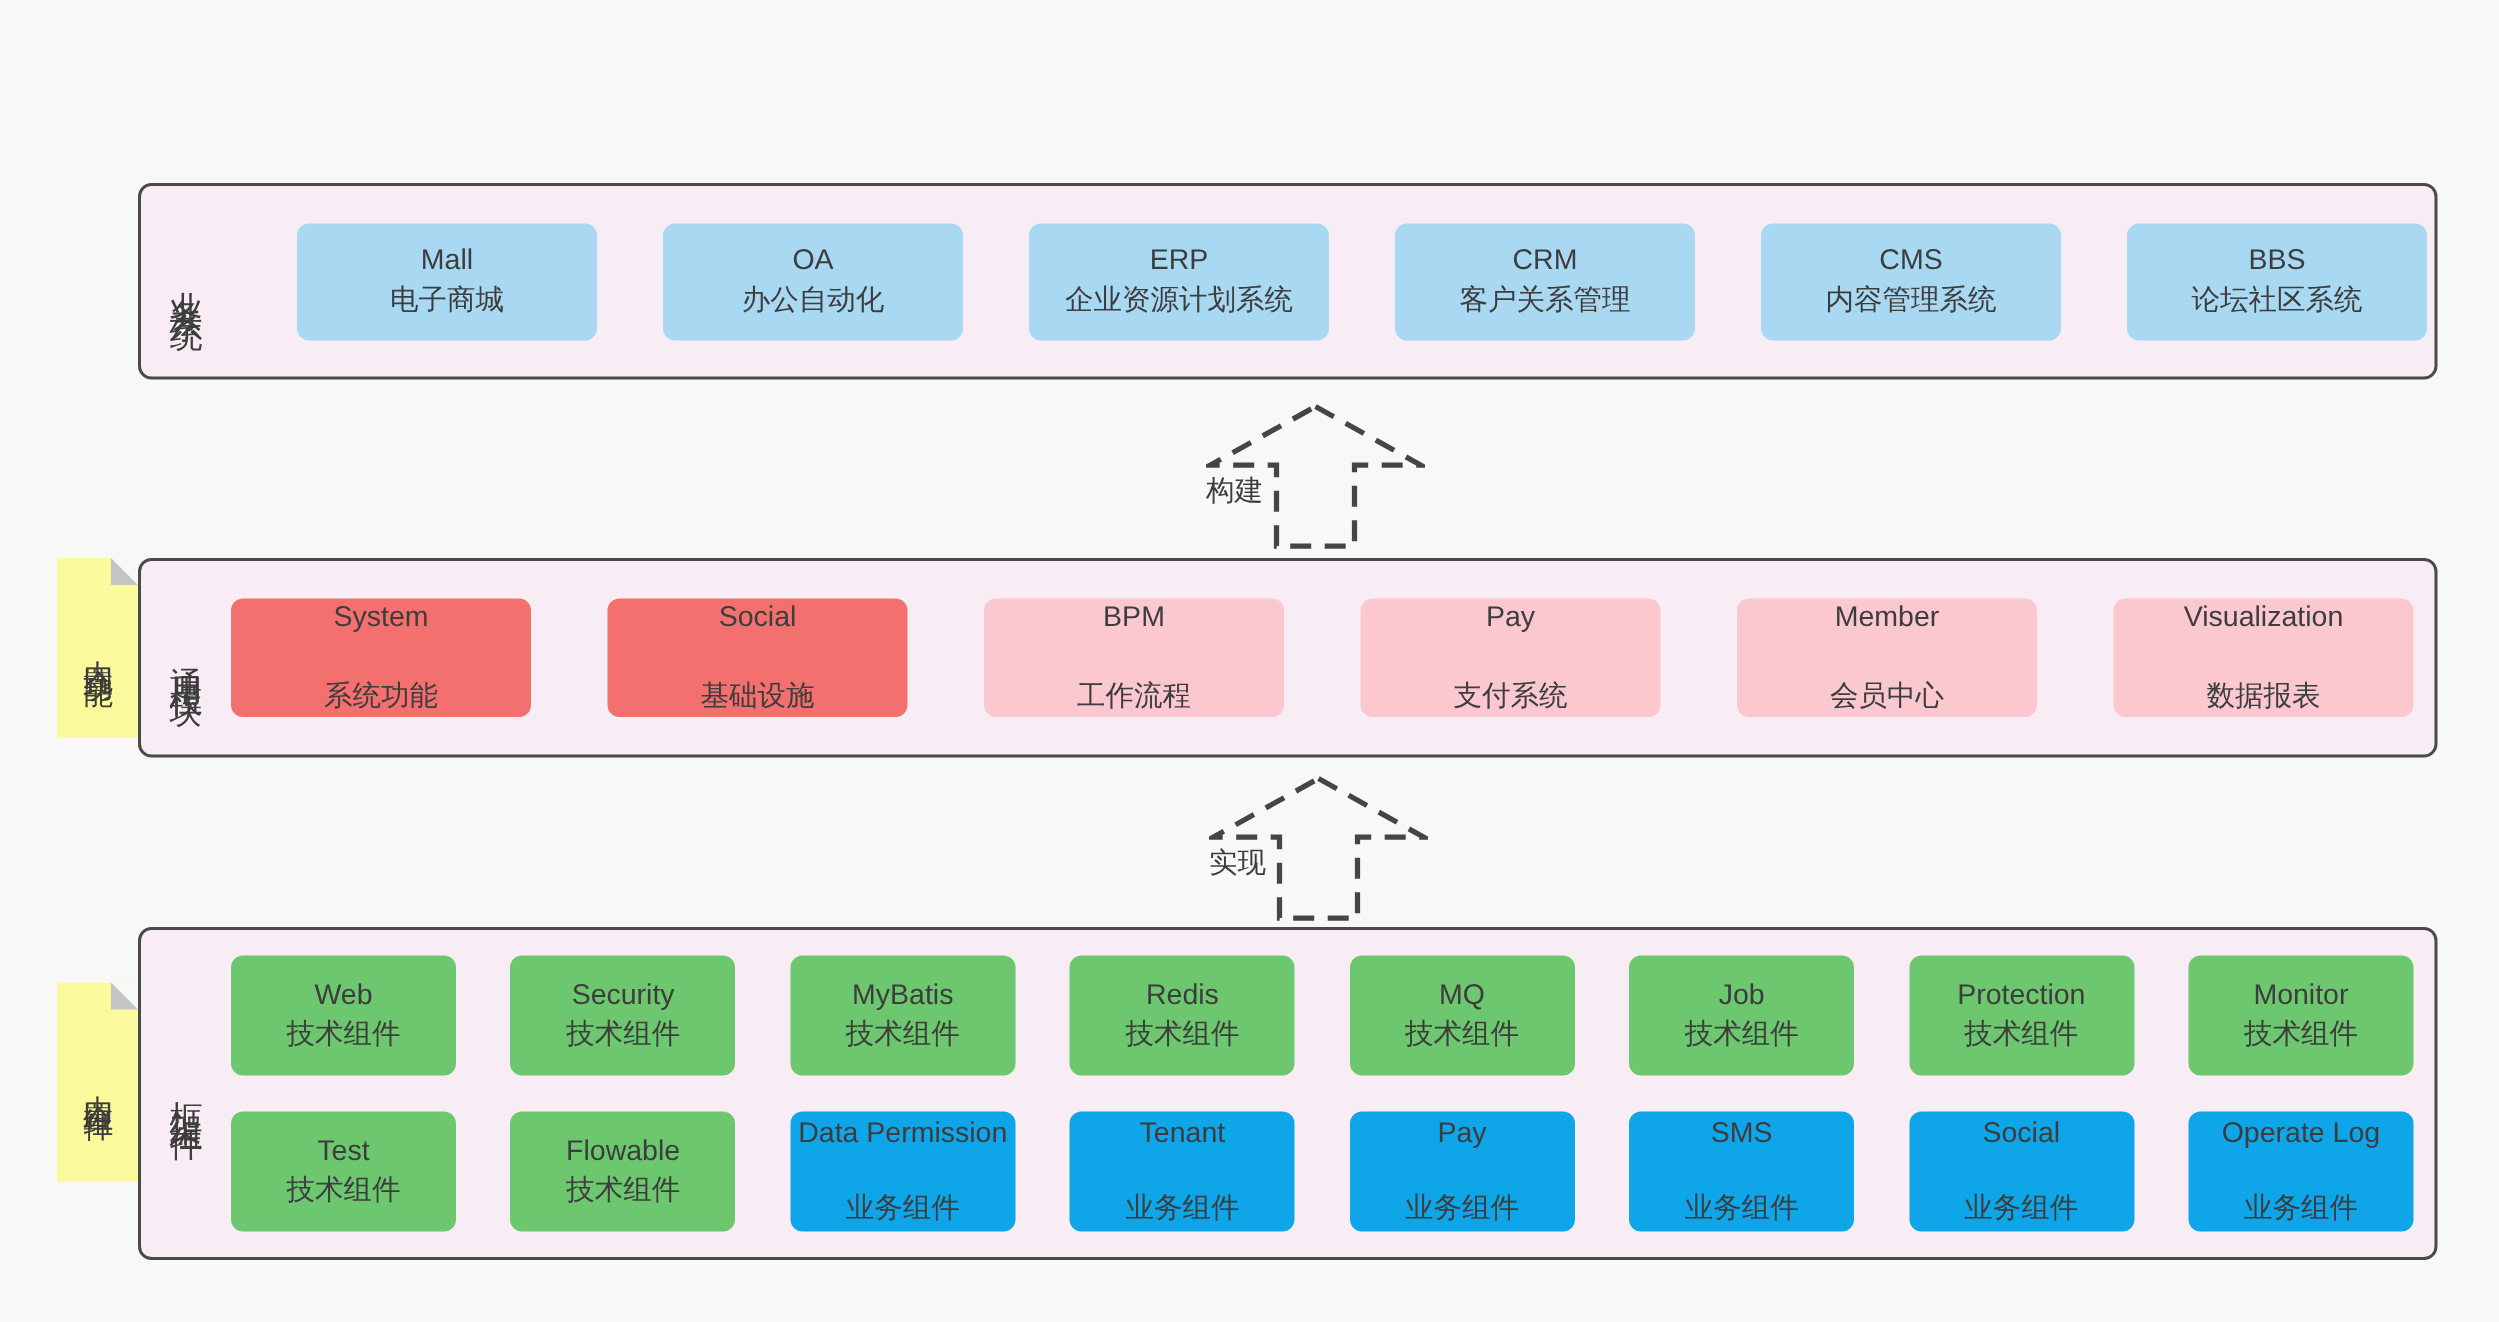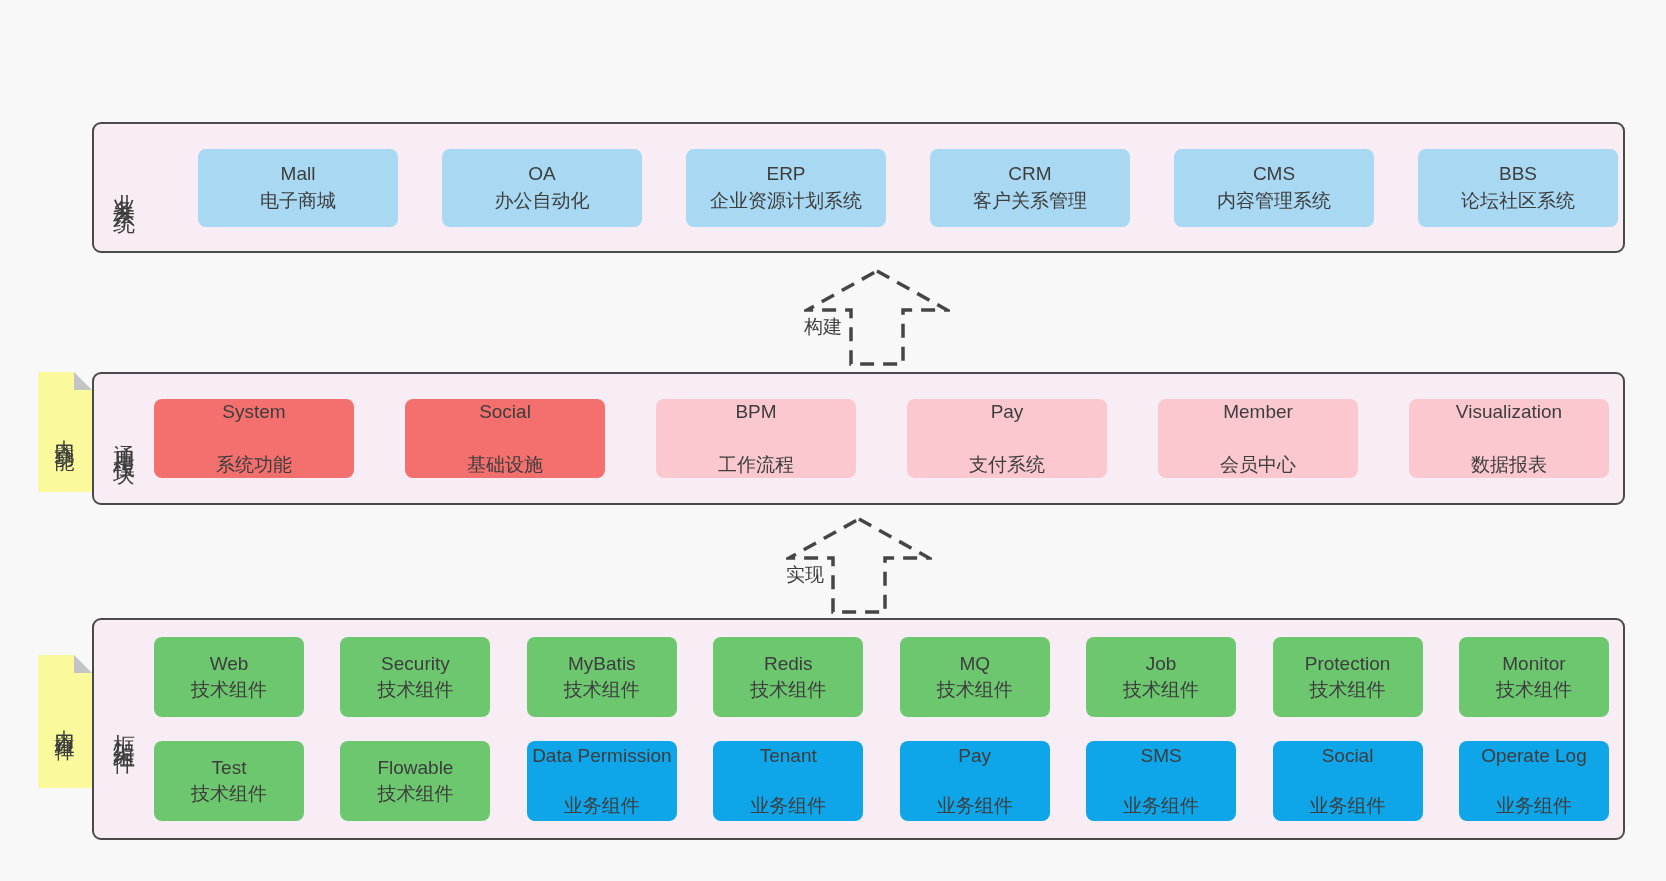--- a/index.html
+++ b/index.html
@@ -70,21 +70,21 @@
     border-left:18px solid #c4c4c4;
   }
   .sticky span {
     writing-mode:vertical-rl; text-orientation:upright;
     font-size:20px; letter-spacing:4px; line-height:1;
     color:#3d3d3d;
   }
 
   .arrow { position:absolute; width:146px; height:100px; }
   #arrow-build     { left:804px; top:268px; }
-  #arrow-implement { left:786px; top:516px; }
+  #arrow-implement { left:806px; top:516px; }
   .arrow svg { position:absolute; left:0; top:0; }
   .arrow-label {
     position:absolute; left:0; right:0; top:46px;
     font-size:19px; color:#3d3d3d;
   }
 </style>
 </head>
 <body>
 
 <div class="band" id="band-business">

